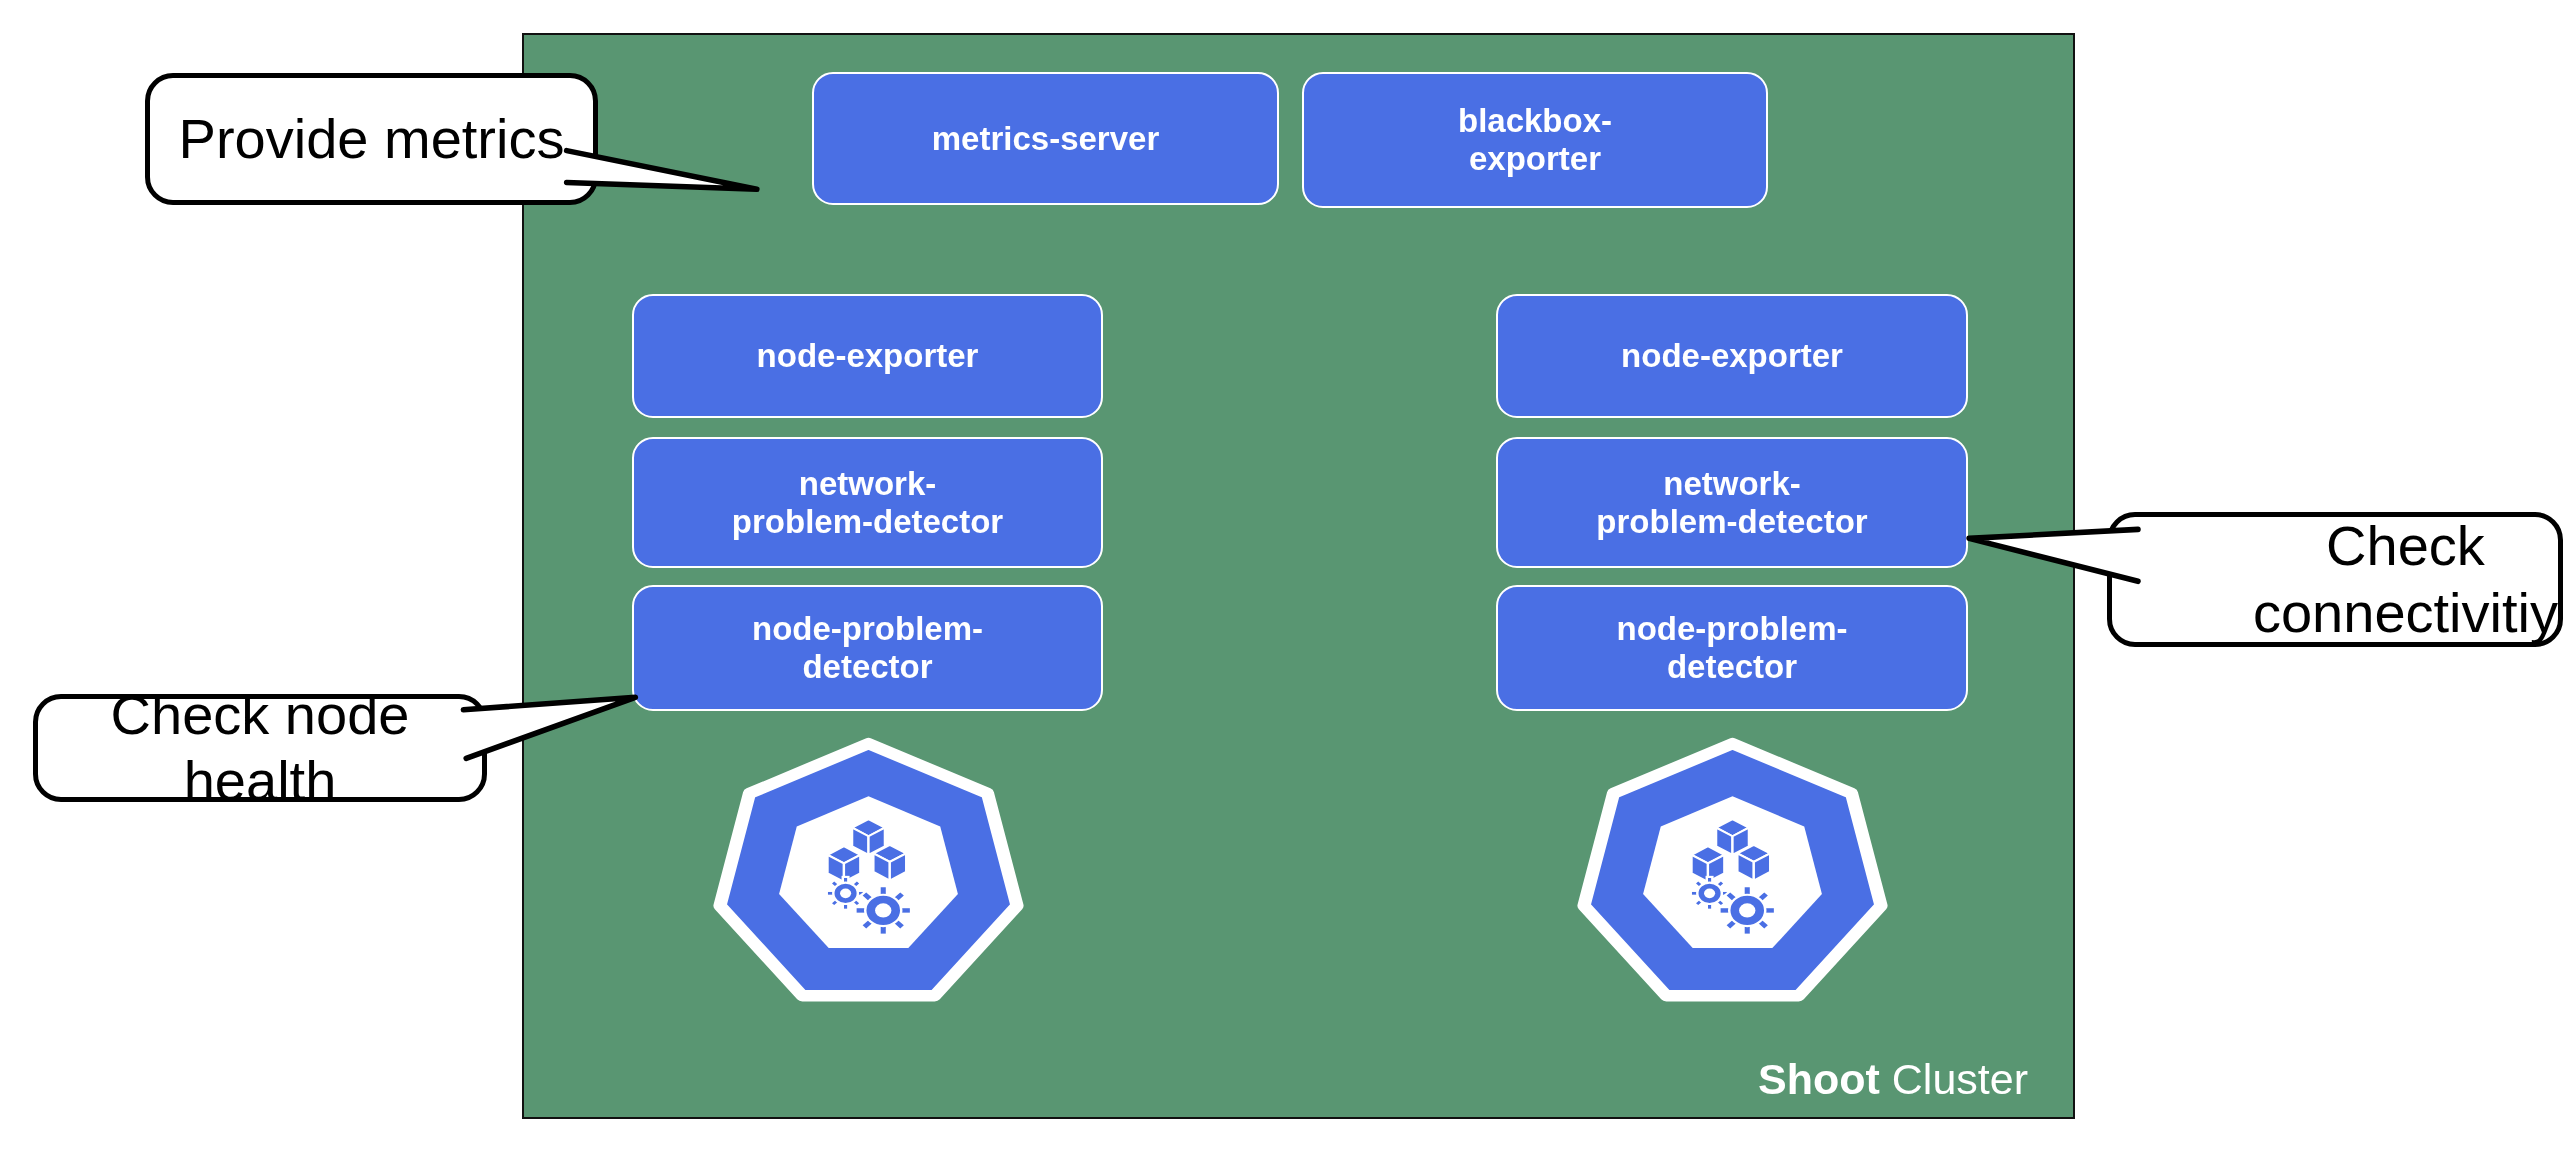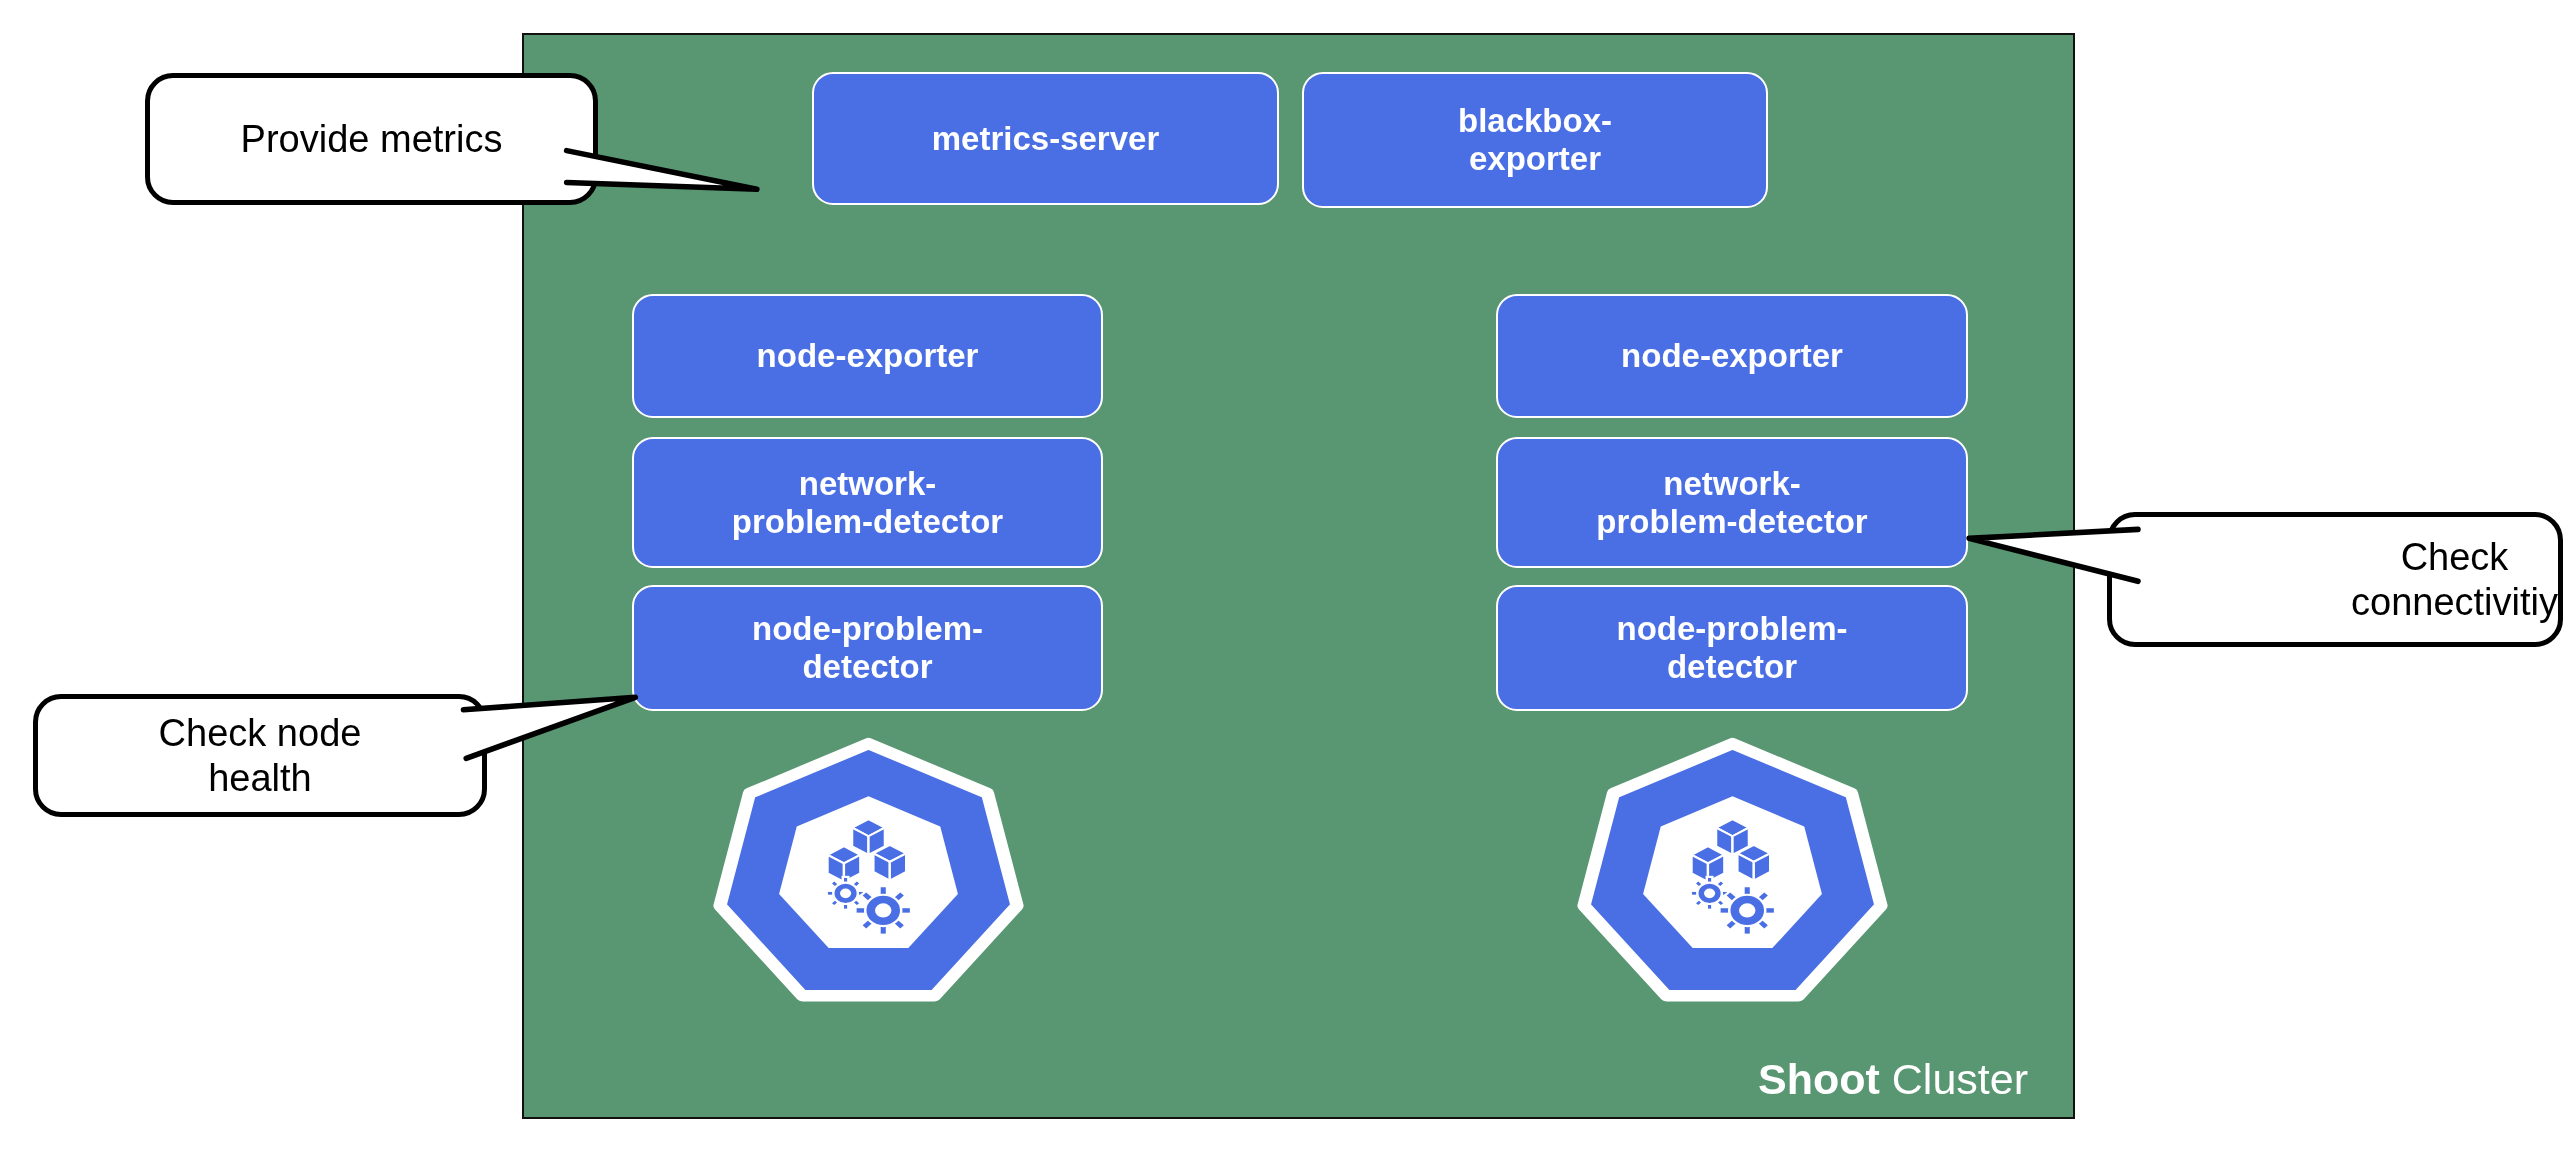--- a/index.html
+++ b/index.html
@@ -26,21 +26,21 @@
     text-align:center; z-index:1;
   }
   .nodebox .lbl { white-space:pre-line; }
 
   .k8s { position:absolute; z-index:1; }
 
   .callout {
     position:absolute; background:var(--callout-bg,#ffffff);
     border:5.6px solid var(--callout-border,#000000); border-radius:28px;
     display:flex; align-items:center; justify-content:center;
-    color:#000000; font-size:38px; line-height:1.18; text-align:center; z-index:3;
+    color:#000000; font-size:56px; line-height:1.18; text-align:center; z-index:3;
   }
   .callout .lbl { white-space:pre-line; }
   .tail { position:absolute; z-index:4; }
 </style>
 </head>
 <body>
 
 <div id="canvas">
 
   <div class="cluster"></div>
@@ -178,21 +178,21 @@
     </g>
   </svg>
 
   <div class="callout" style="left:145px; top:73px; width:453px; height:132px;">
     <span class="lbl">Provide metrics</span>
   </div>
   <svg class="tail" style="left:542px; top:125px;" width="236" height="83" viewBox="0 0 340 120">
     <path d="M 35,37 L 310,93 L 35,83" fill="#ffffff" stroke="#000000" stroke-width="8" stroke-linejoin="round" stroke-linecap="round"></path>
   </svg>
 
-  <div class="callout" style="left:33px; top:694px; width:454px; height:123px;">
+  <div class="callout" style="left:33px; top:694px; width:454px; height:108px;">
     <span class="lbl">Check node
 health</span>
   </div>
   <svg class="tail" style="left:444px; top:677px;" width="208" height="94" viewBox="0 0 300 135">
     <path d="M 28,47 L 276,29 L 32,117" fill="#ffffff" stroke="#000000" stroke-width="8" stroke-linejoin="round" stroke-linecap="round"></path>
   </svg>
 
   <div class="callout" style="left:2107px; top:512px; width:456px; height:135px;justify-content:flex-end;">
     <span class="lbl">Check
 connectivitiy</span>

